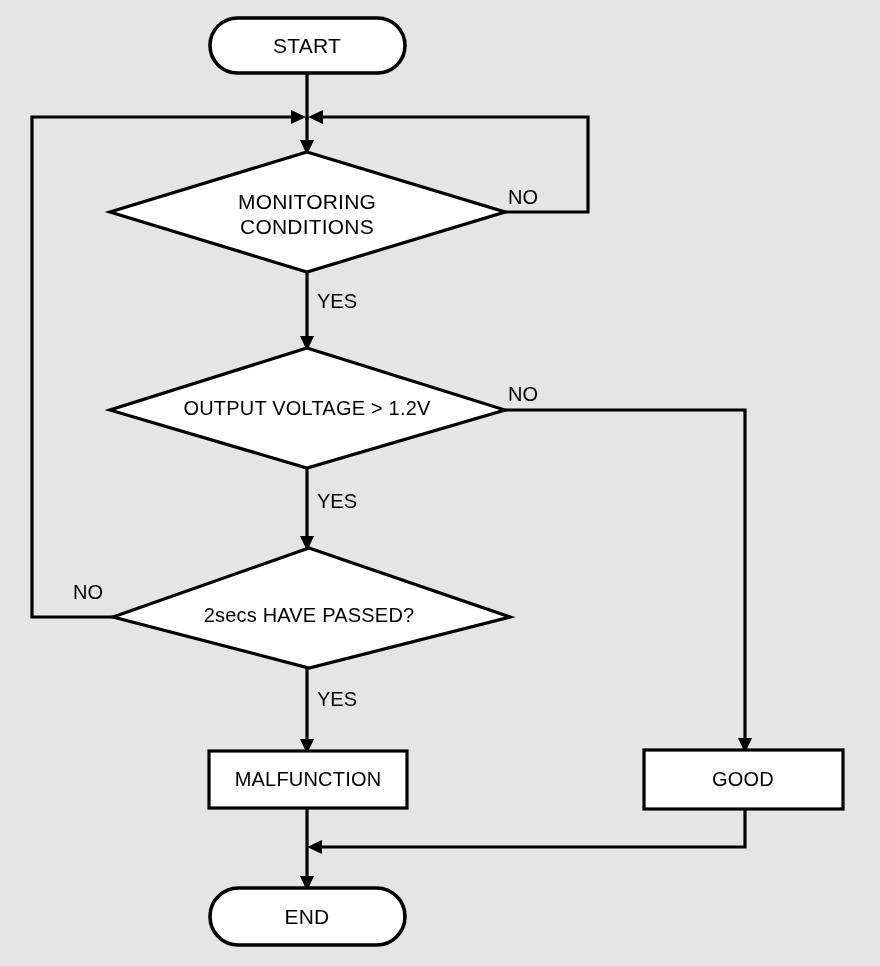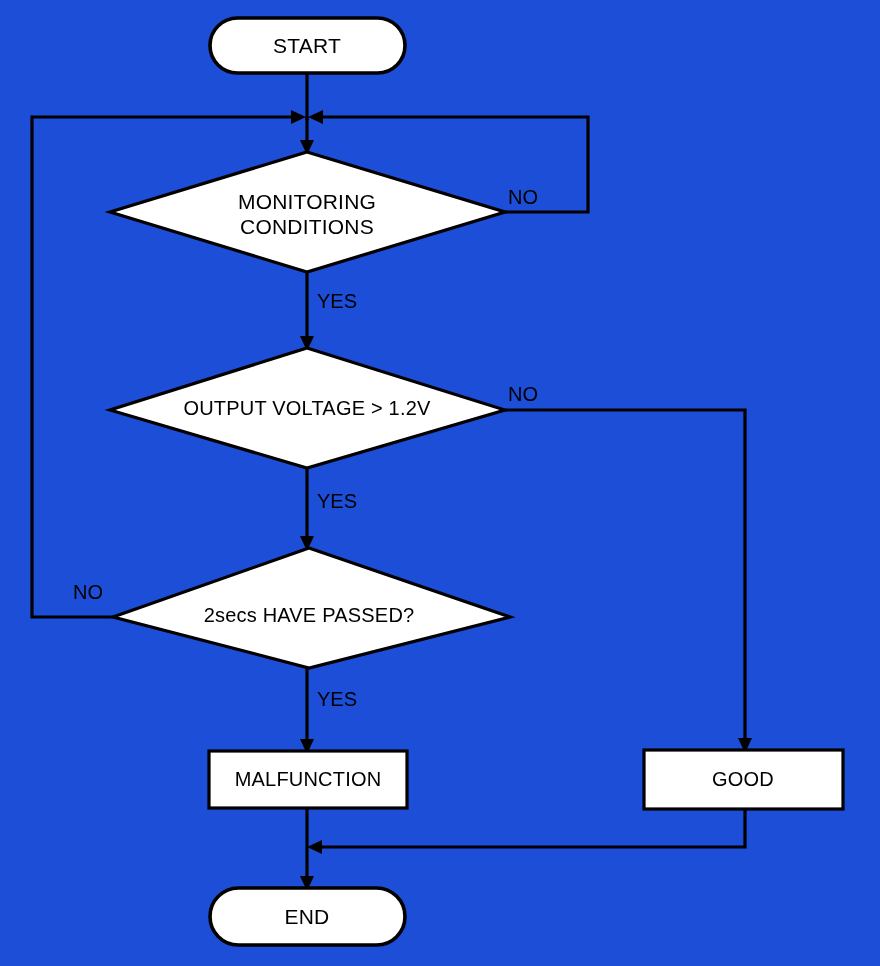--- a/index.html
+++ b/index.html
@@ -11,21 +11,21 @@
   body {
     font-family: "Liberation Sans", sans-serif;
     width: 880px;
     height: 966px;
     overflow: hidden;
   }
   #flowchart-canvas {
     position: relative;
     width: 880px;
     height: 966px;
-    background: #1d4ed8;
+    background: #e5e5e5;
   }
   #flow-svg {
     position: absolute;
     top: 0;
     left: 0;
     width: 880px;
     height: 966px;
     display: block;
   }
   .shape-stroke {

